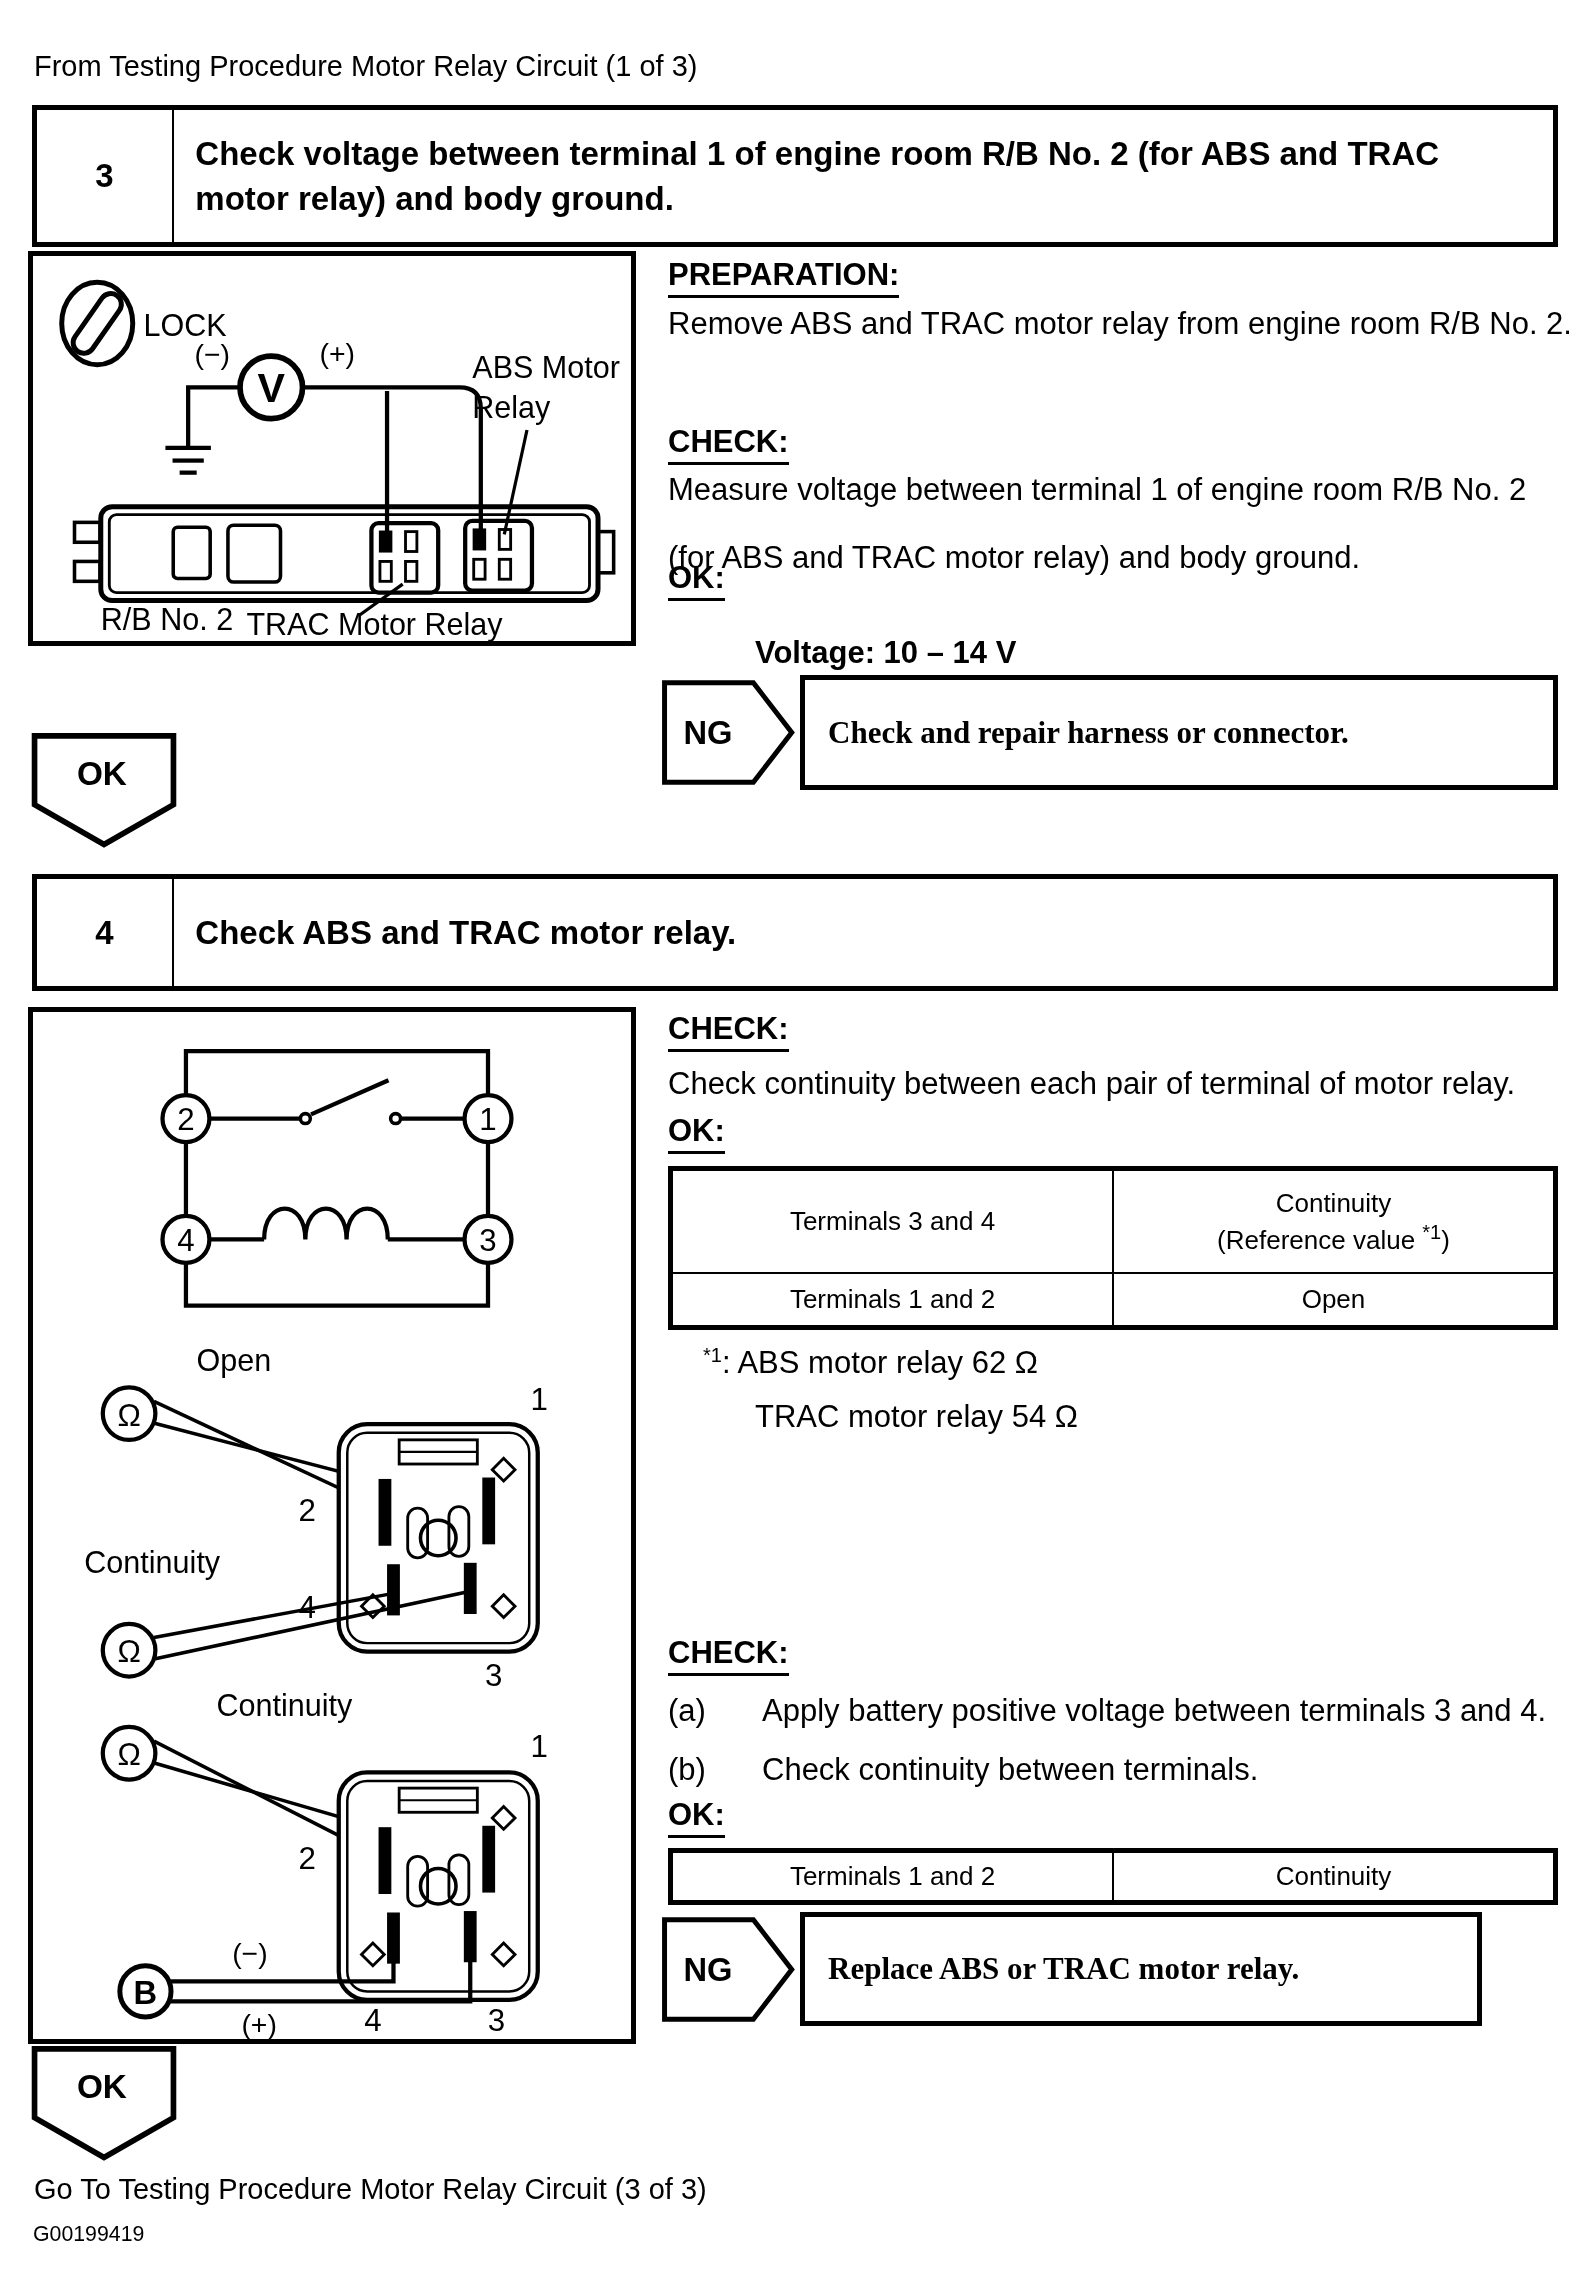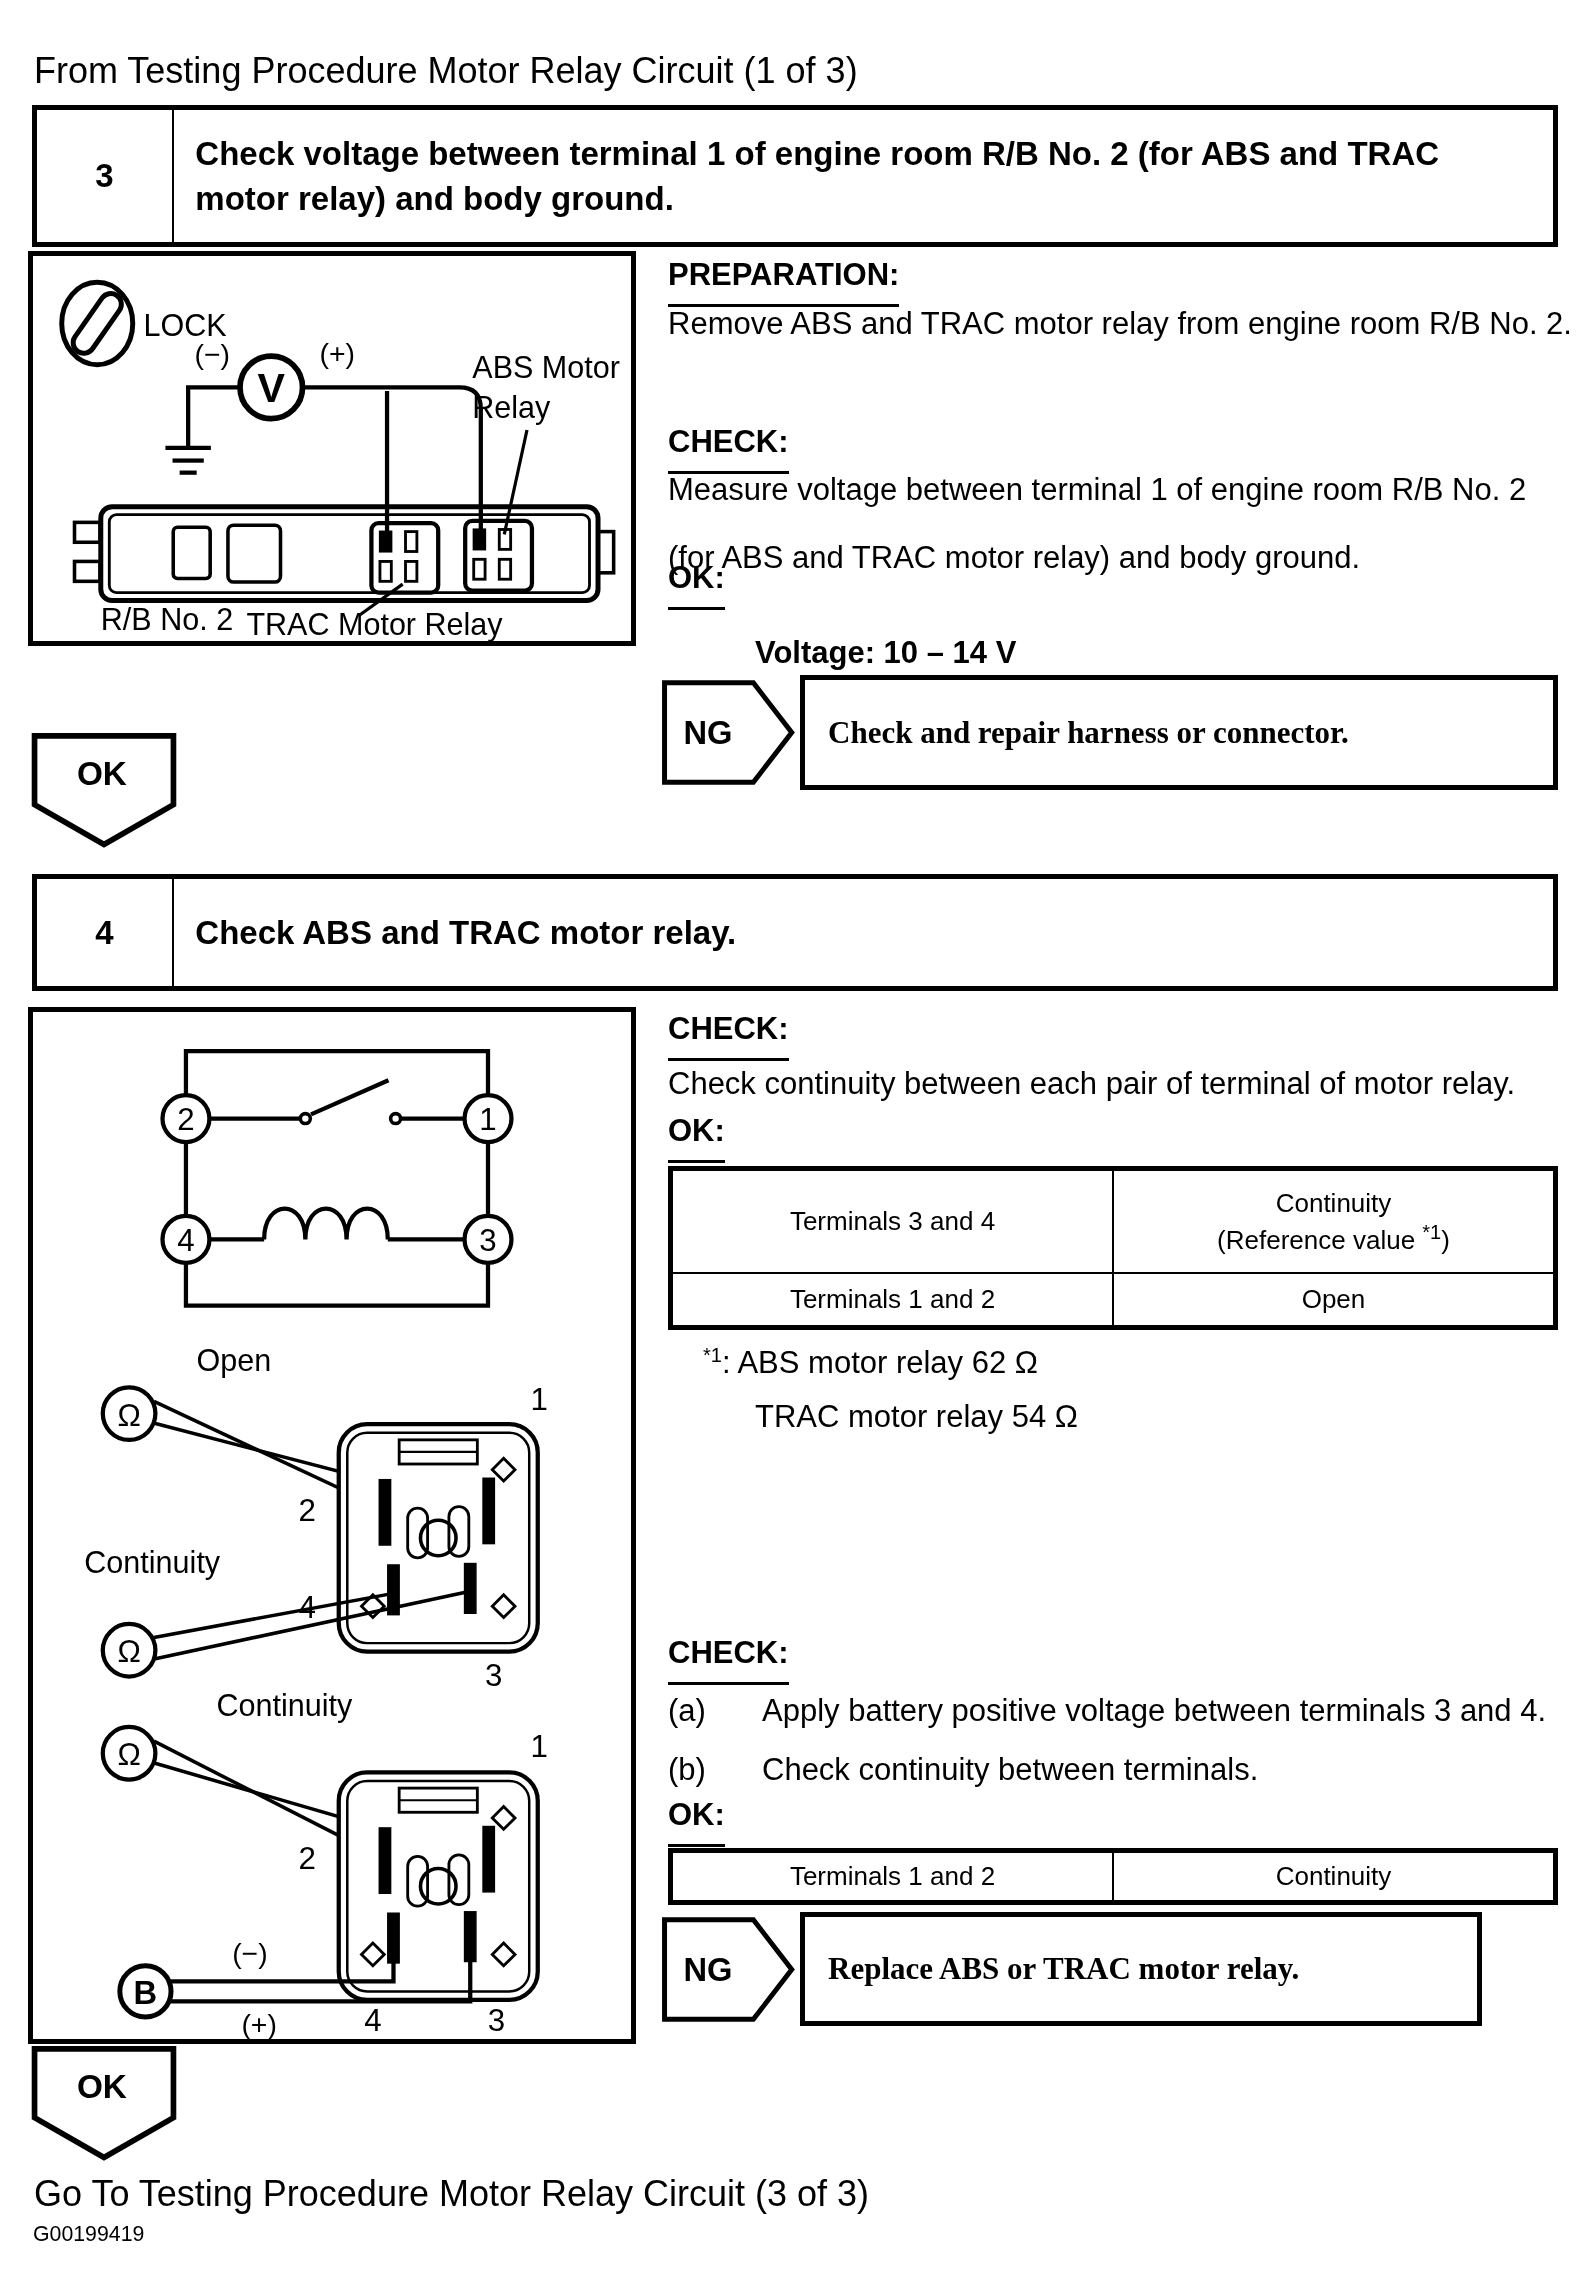--- a/index.html
+++ b/index.html
@@ -1,32 +1,32 @@
 <!DOCTYPE html>
 <html style="font-size:11.4px"><head>
 <meta charset="utf-8">
 <style>
   html,body{margin:0;padding:0;background:#e8e8e8;}
   .page{
     position:relative; width:1590px; height:2295px; background:#ffffff;
     font-family:"Liberation Sans", sans-serif; color:#000; overflow:hidden;
   }
   .abs{position:absolute;}
-  .plain{font-size:36px; font-weight:400; white-space:nowrap;}
+  .plain{font-size:29px; font-weight:400; white-space:nowrap;}
   .small{font-size:21.3px; font-weight:400; white-space:nowrap;}
   
   .step-box{position:absolute; left:32px; width:1526px; border:5.7px solid #000; box-sizing:border-box; display:flex; background:#fff;}
   .step-num{width:135px; border-right:2.8px solid #000; display:flex; align-items:center; justify-content:center; font-size:33px; font-weight:700;}
   .step-title{flex:1; display:flex; align-items:center; padding:7.1px 21.3px; font-size:33px; font-weight:700; line-height:45px;}
   
   .fig-box{position:absolute; left:28.4px; width:608px; border:5px solid #000; box-sizing:border-box; background:#fff;}
   svg{display:block;}
   
   .sec-head{position:absolute; font-size:31px; font-weight:700; white-space:nowrap;}
-  .sec-head .ul{display:inline-block; border-bottom:3.6px solid #000; padding-bottom:11px;}
+  .sec-head .ul{display:inline-block; border-bottom:3.6px solid #000; padding-bottom:2px;}
   .para{position:absolute; width:906px; font-size:31px; line-height:68px; font-weight:400;}
   .spec{position:absolute; font-size:31px; font-weight:700; white-space:nowrap;}
   .chk-marker{position:absolute; font-size:31px; font-weight:400;}
   .chk-text{position:absolute; font-size:31px; font-weight:400; white-space:nowrap;}
   
   .otable{position:absolute; border:5.7px solid #000; box-sizing:border-box; background:#fff;}
   .trow{display:flex;}
   .trow + .trow{border-top:2.8px solid #000;}
   .tcell{flex:1; display:flex; flex-direction:column; align-items:center; justify-content:center; font-size:26px; text-align:center; line-height:37px;}
   .tcell + .tcell{border-left:2.8px solid #000;}

